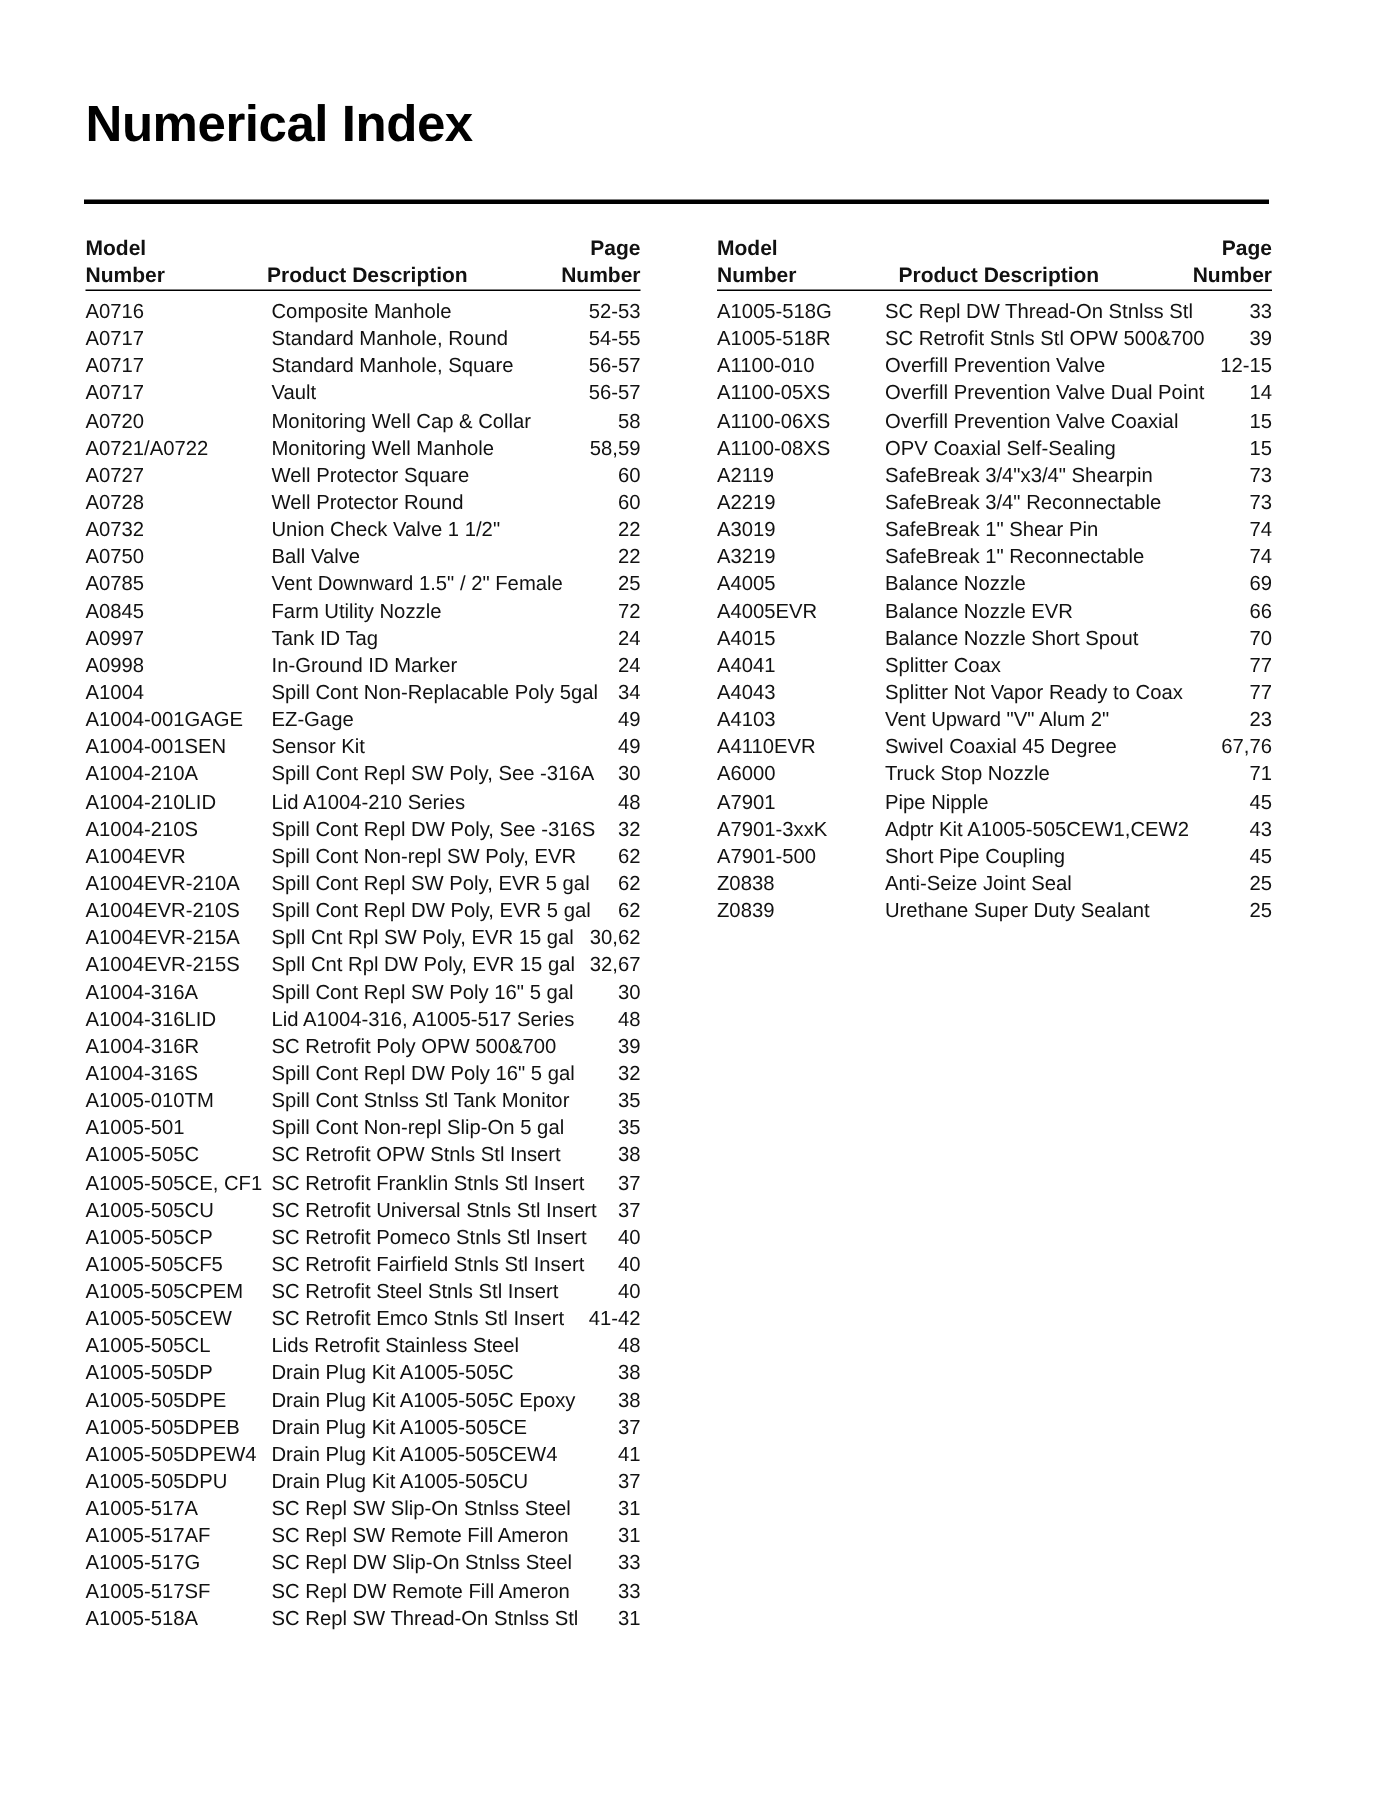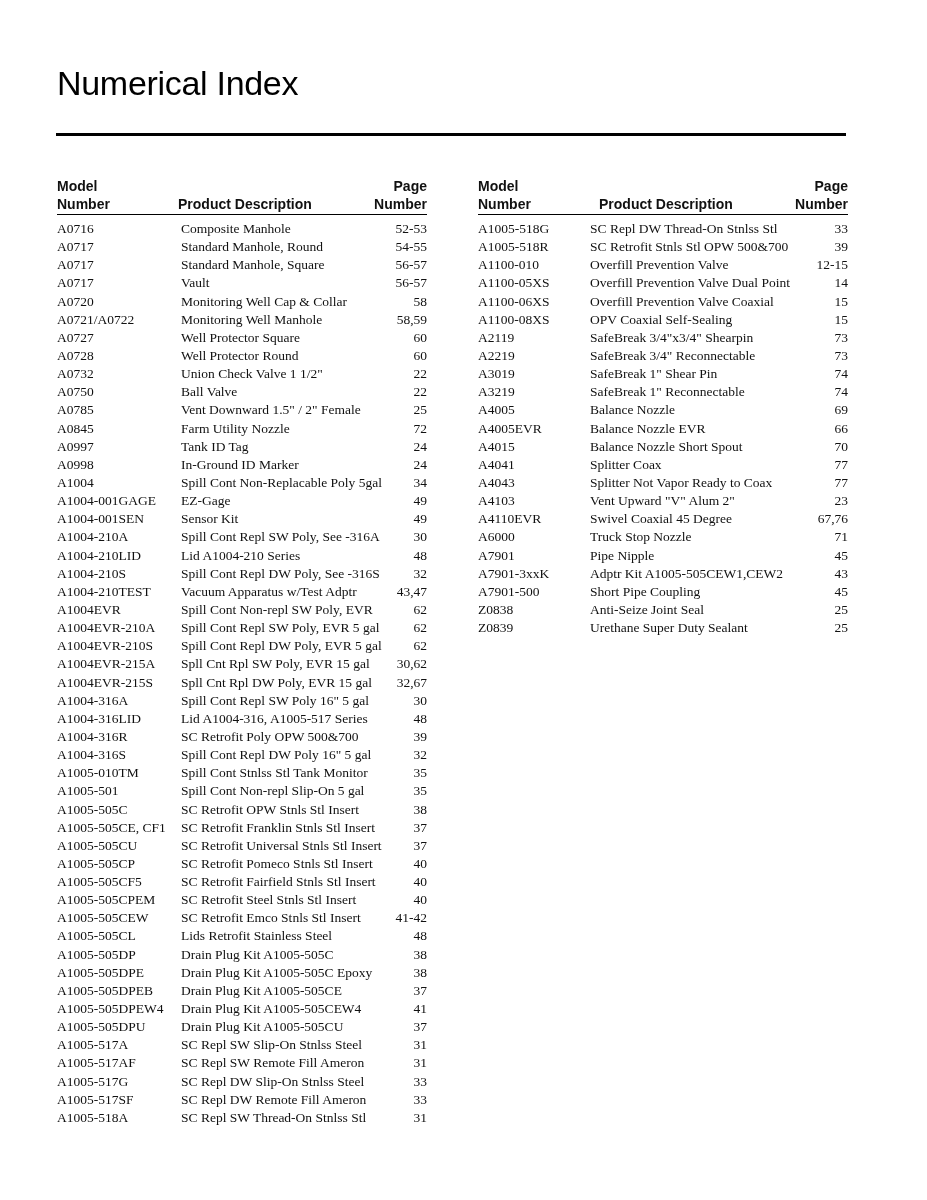--- a/index.html
+++ b/index.html
@@ -2,39 +2,39 @@
 <html><head>
   <meta charset="utf-8">
   <style>
     html, body { margin: 0; padding: 0; background: #ffffff; }
     body {
       width: 927px; height: 1200px; position: relative; overflow: hidden;
       font-family: "Liberation Sans", "DejaVu Sans", sans-serif; color: #111;
     }
     .title {
       position: absolute; left: 57px; top: 64px;
-      font-size: 34px; font-weight: normal; letter-spacing: -0.3px; color: #000;
+      font-size: 34px; font-weight: bold; letter-spacing: -0.3px; color: #000;
     }
     .top-rule {
       position: absolute; left: 56px; top: 133px; width: 790px; height: 3px; background: #000;
     }
     .col {
-      position: absolute; top: 174px; width: 370px;
+      position: absolute; top: 153px; width: 370px;
     }
     .col.left { left: 57px; }
     .col.right { left: 478px; }
     .hdr {
       position: relative; height: 40px; border-bottom: 1.5px solid #000;
       font-weight: bold; font-size: 14px; line-height: 18px;
     }
     .hdr .h-model { position: absolute; left: 0; top: 3px; }
     .hdr .h-desc { position: absolute; left: 121px; top: 21px; }
     .hdr .h-page { position: absolute; right: 0; top: 3px; text-align: right; }
     .right .hdr .h-desc { left: 121px; }
-    .rows { margin-top: 5px; font-family: Liberation Serif, serif; }
+    .rows { margin-top: 5px; }
     .row {
       position: relative; height: 18.15px; font-size: 13.5px; line-height: 18px;
       white-space: nowrap;
     }
     .row .m { position: absolute; left: 0; top: 0; }
     .row .d { position: absolute; left: 124px; top: 0; }
     .right .row .d { left: 112px; }
     .row .p { position: absolute; right: 0; top: 0; text-align: right; }
     .footer {
       position: absolute; top: 1201px; left: 56px; width: 790px; height: 20px;
@@ -157,25 +157,20 @@
         <span class="m">A1004-210LID</span>
         <span class="d">Lid A1004-210 Series</span>
         <span class="p">48</span>
       </div>
       <div class="row">
         <span class="m">A1004-210S</span>
         <span class="d">Spill Cont Repl DW Poly, See -316S</span>
         <span class="p">32</span>
       </div>
       <div class="row">
-        <span class="m">A1004-210TEST</span>
-        <span class="d">Vacuum Apparatus w/Test Adptr</span>
-        <span class="p">43,47</span>
-      </div>
-      <div class="row">
         <span class="m">A1004EVR</span>
         <span class="d">Spill Cont Non-repl SW Poly, EVR</span>
         <span class="p">62</span>
       </div>
       <div class="row">
         <span class="m">A1004EVR-210A</span>
         <span class="d">Spill Cont Repl SW Poly, EVR 5 gal</span>
         <span class="p">62</span>
       </div>
       <div class="row">

